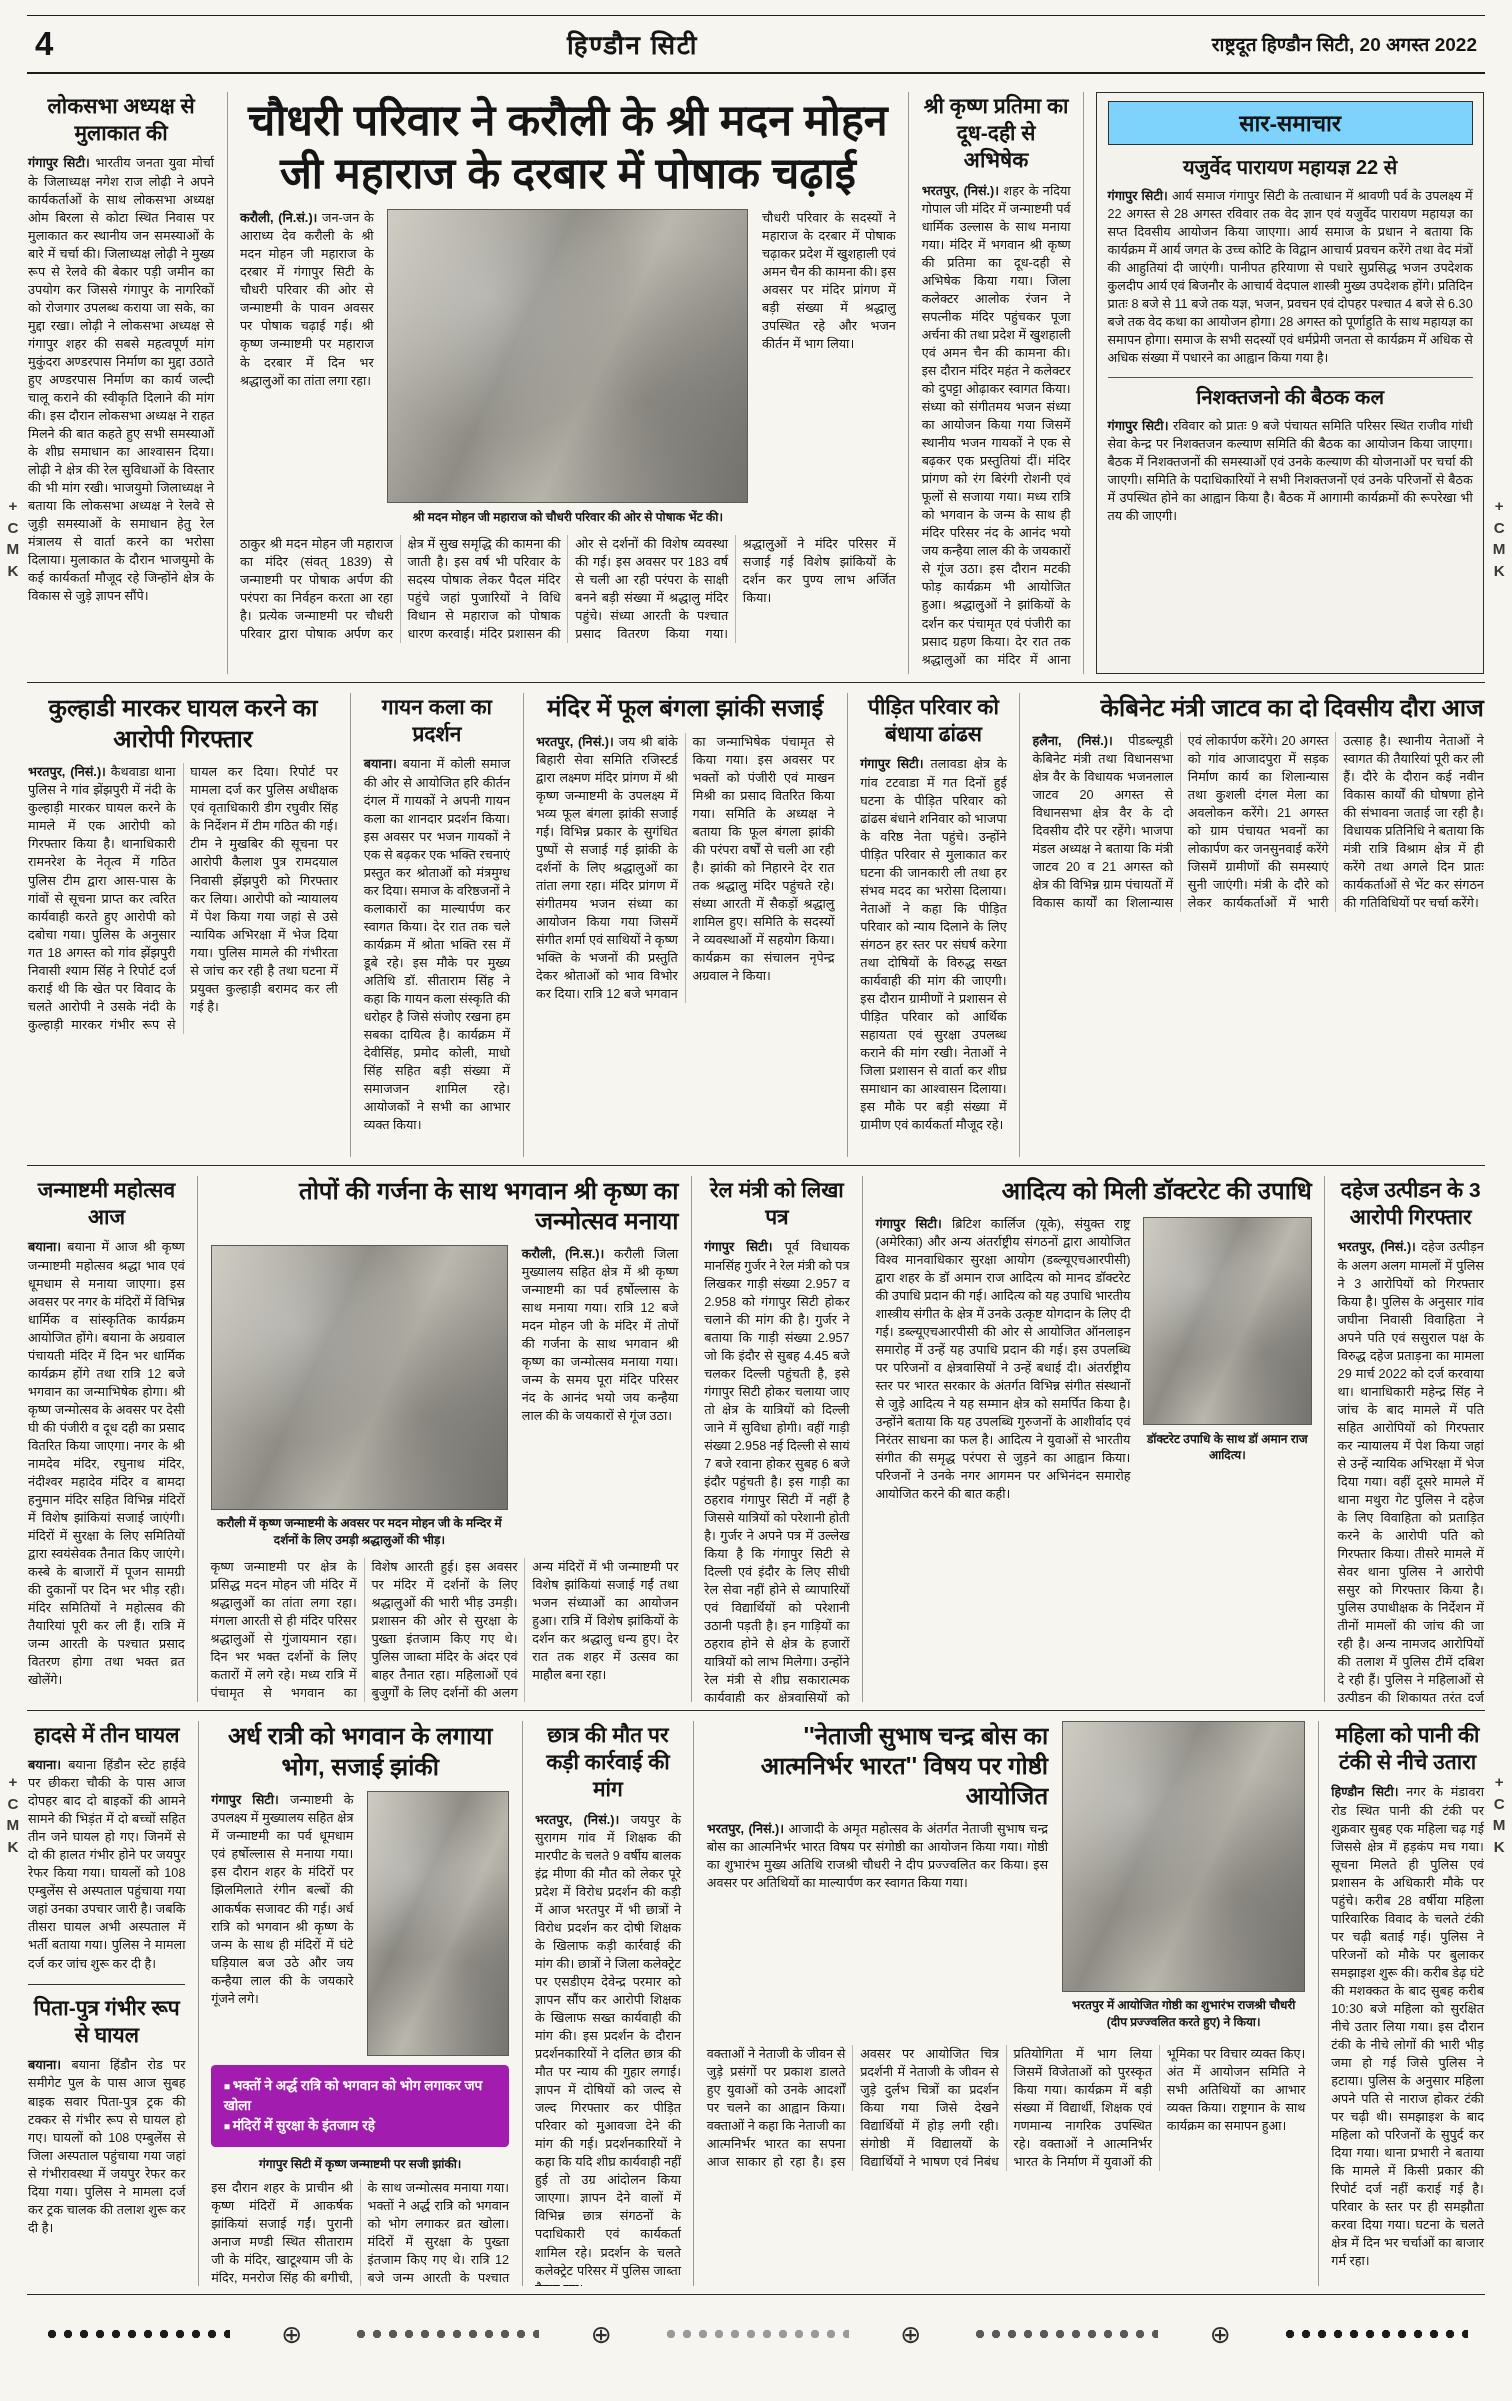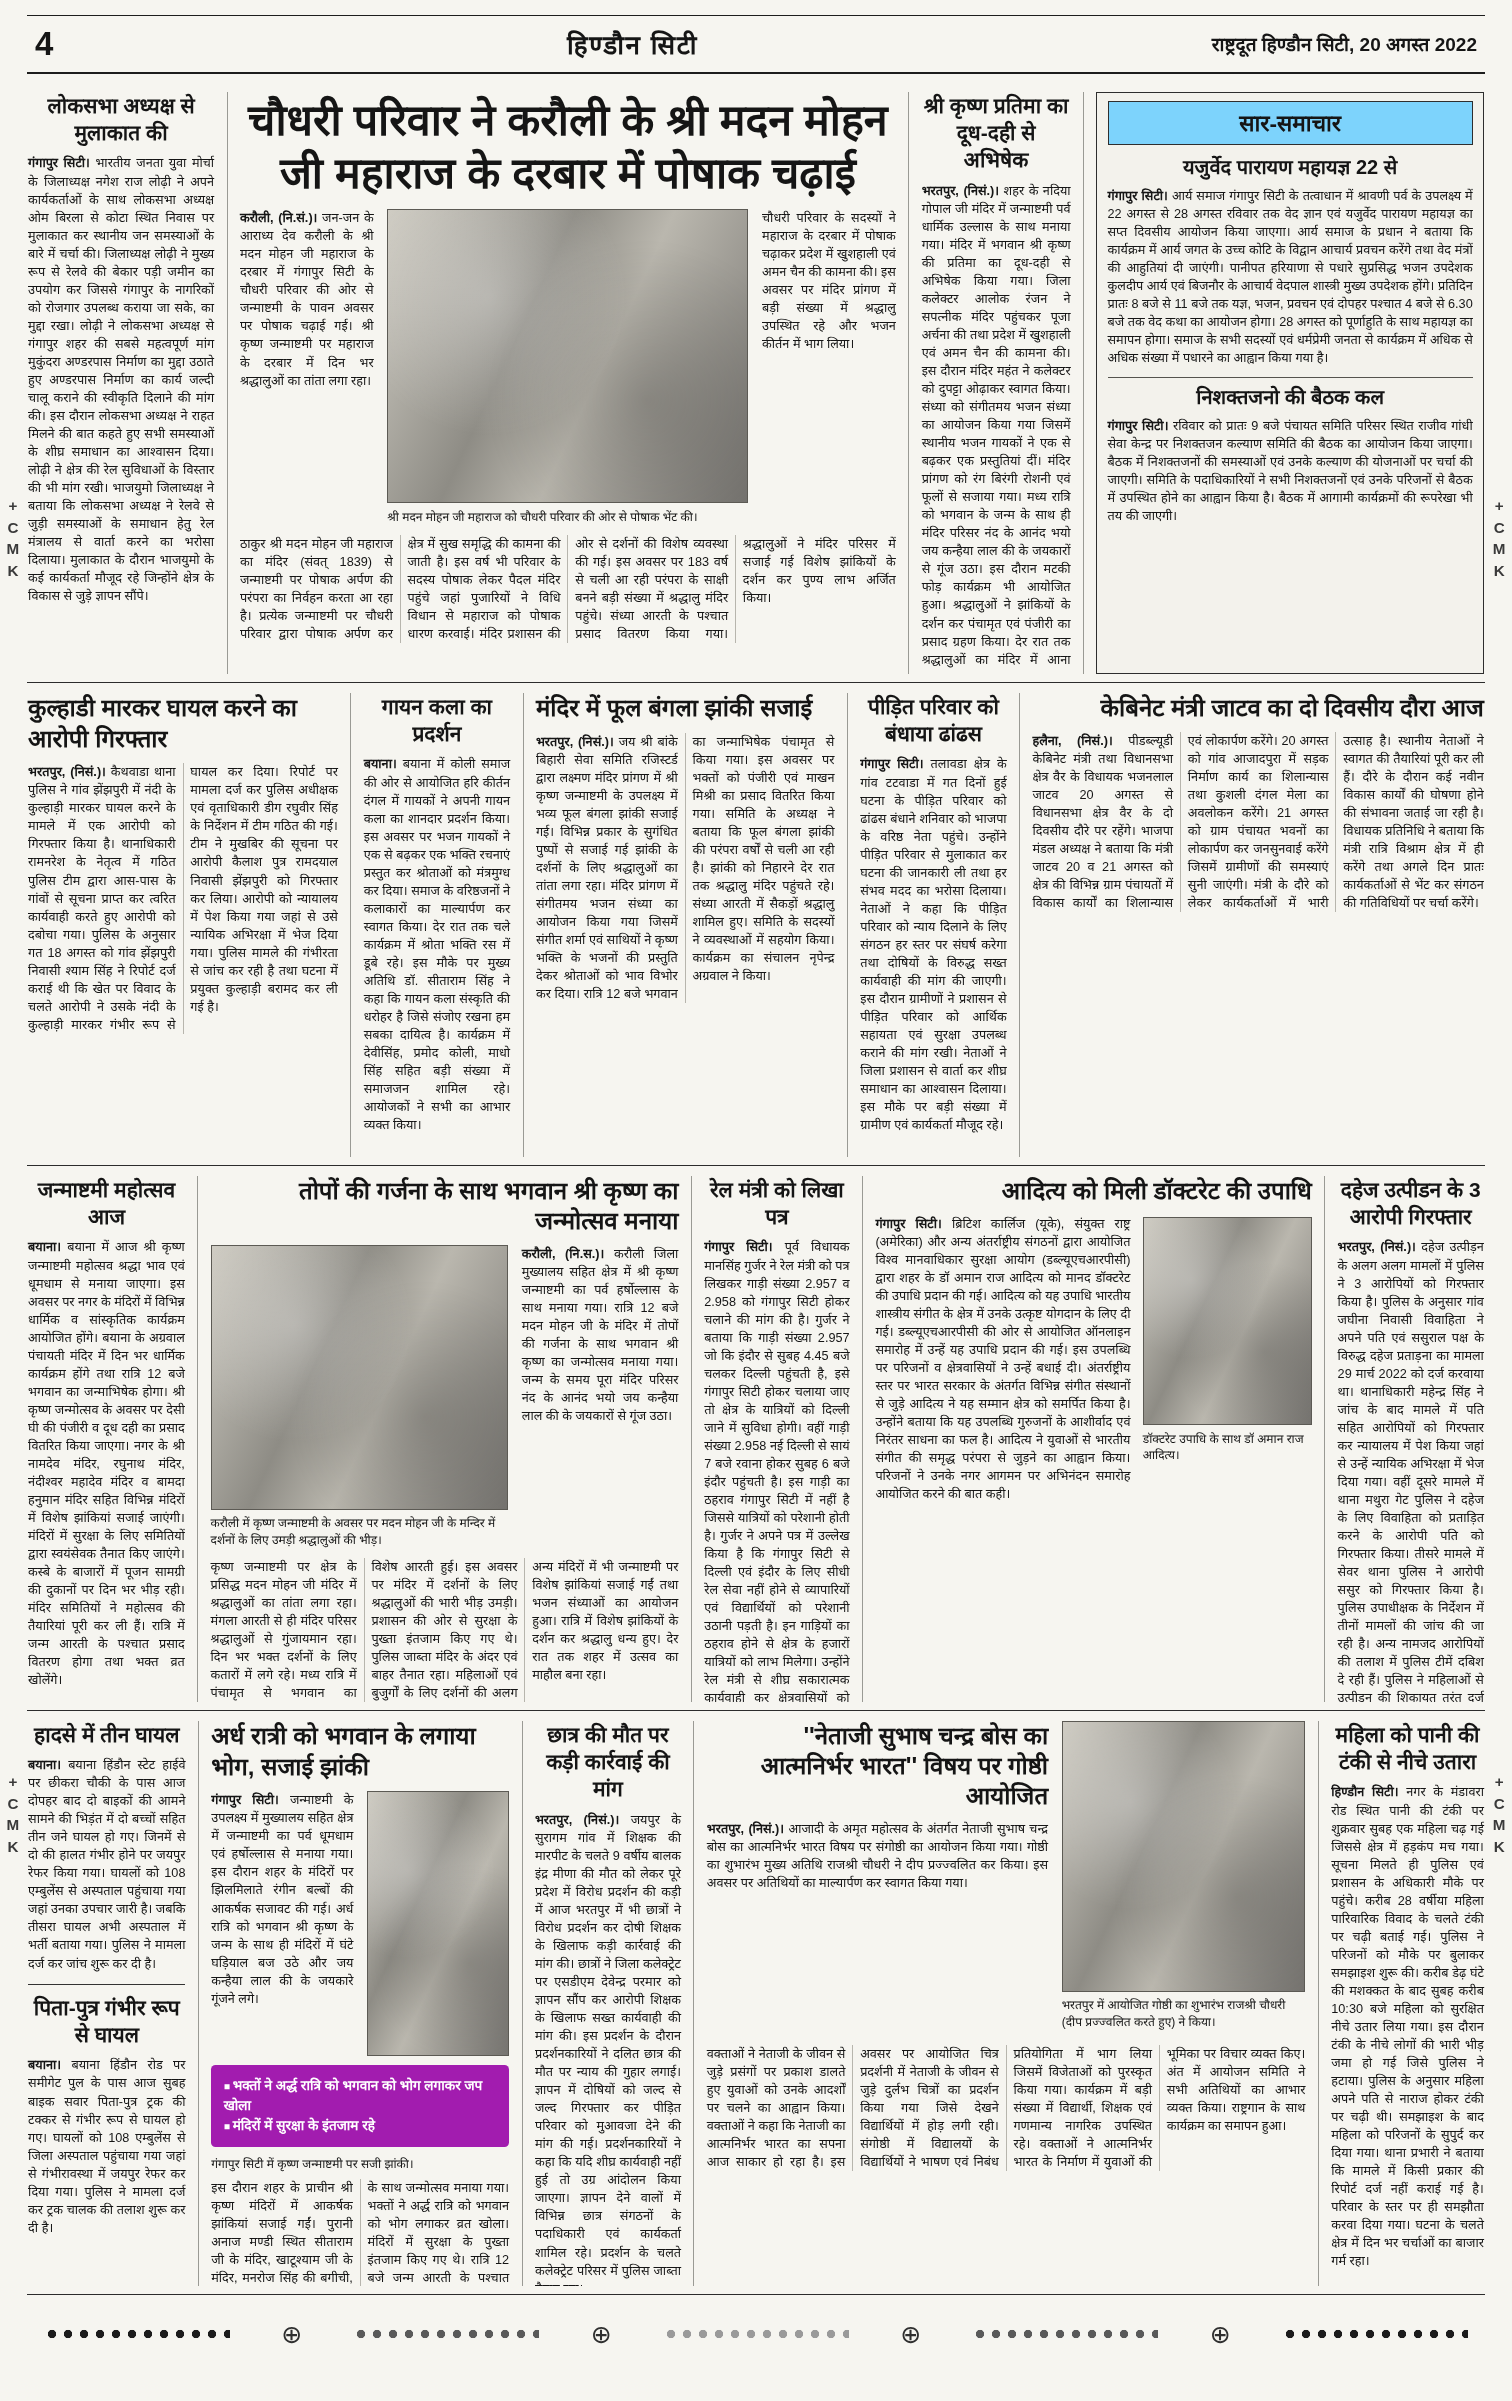--- a/index.html
+++ b/index.html
@@ -25,42 +25,42 @@
   .rowA{grid-template-columns:350fr 1190fr 305fr 700fr;height:601px;}
   .rowB{grid-template-columns:565fr 300fr 565fr 300fr 810fr;height:483px;}
   .rowC{grid-template-columns:300fr 865fr 300fr 810fr 280fr;height:545px;}
   .rowD{grid-template-columns:300fr 565fr 300fr 1090fr 290fr;height:584px;}
   .cell{padding:0 12.4px;border-right:0.6px solid #9a9a94;overflow:hidden;min-width:0;}
   .cell:first-child{padding-left:1.1px;}
   .cell:last-child{border-right:none;padding-right:1.1px;}
   
   .h-main{font-size:43px;line-height:1.22;font-weight:bold;text-align:center;margin:2.3px 0 10.2px;}
   .h-xl{font-size:24px;line-height:1.25;font-weight:bold;text-align:right;margin:0 0 9px;}
-  .h-l{font-size:24px;line-height:1.28;font-weight:bold;text-align:left;margin:0 0 9px;}
+  .h-l{font-size:24px;line-height:1.28;font-weight:bold;text-align:center;margin:0 0 9px;}
   .h-m{font-size:21px;line-height:1.3;font-weight:bold;text-align:center;margin:0 0 8px;}
   .body{font-size:12.7px;line-height:1.42;text-align:justify;}
   .dateline{font-weight:bold;}
   .cols2{column-count:2;column-gap:14.7px;column-rule:0.6px solid #b7b5ad;}
   .cols3{column-count:3;column-gap:14.7px;column-rule:0.6px solid #b7b5ad;}
   .cols4{column-count:4;column-gap:14.7px;column-rule:0.6px solid #b7b5ad;}
   .mt{margin-top:8px;}
   
   .photo{
     width:100%;border:0.6px solid #5c5a54;
     background:
       radial-gradient(circle at 28% 30%, rgba(255,255,255,.28), transparent 42%),
       radial-gradient(circle at 72% 65%, rgba(0,0,0,.18), transparent 50%),
       linear-gradient(115deg,#cfccc3 0%,#8e8c85 38%,#bab7ae 58%,#767470 100%);
   }
   .photo-main{height:294px;}
   .photo-topon{height:265px;}
   .photo-aditya{height:208px;}
   .photo-ardh{height:265px;}
   .photo-netaji{height:271px;}
-  .caption{font-size:12px;font-weight:normal;text-align:left;line-height:1.35;margin:5.6px 0 6.8px;}
+  .caption{font-size:12px;font-weight:bold;text-align:center;line-height:1.35;margin:5.6px 0 6.8px;}
   .float-photo{float:right;width:169px;margin:2.3px 0 5.6px 12.4px;}
   
   .flexmid{display:flex;gap:13.6px;margin-bottom:3.4px;}
   .fx1{flex:1 1 0;min-width:0;}
   .fx14{flex:1.4 1 0;min-width:0;}
   .fx19{flex:1.9 1 0;min-width:0;}
   .fx27{flex:2.7 1 0;min-width:0;}
   .subdivide{border-top:1.1px solid #333;margin:11.3px 0 9px;}
   
   .saarbox{border:1.7px solid #2e2e2e;height:100%;padding:8px 10.2px;background:#f3f2ec;}

